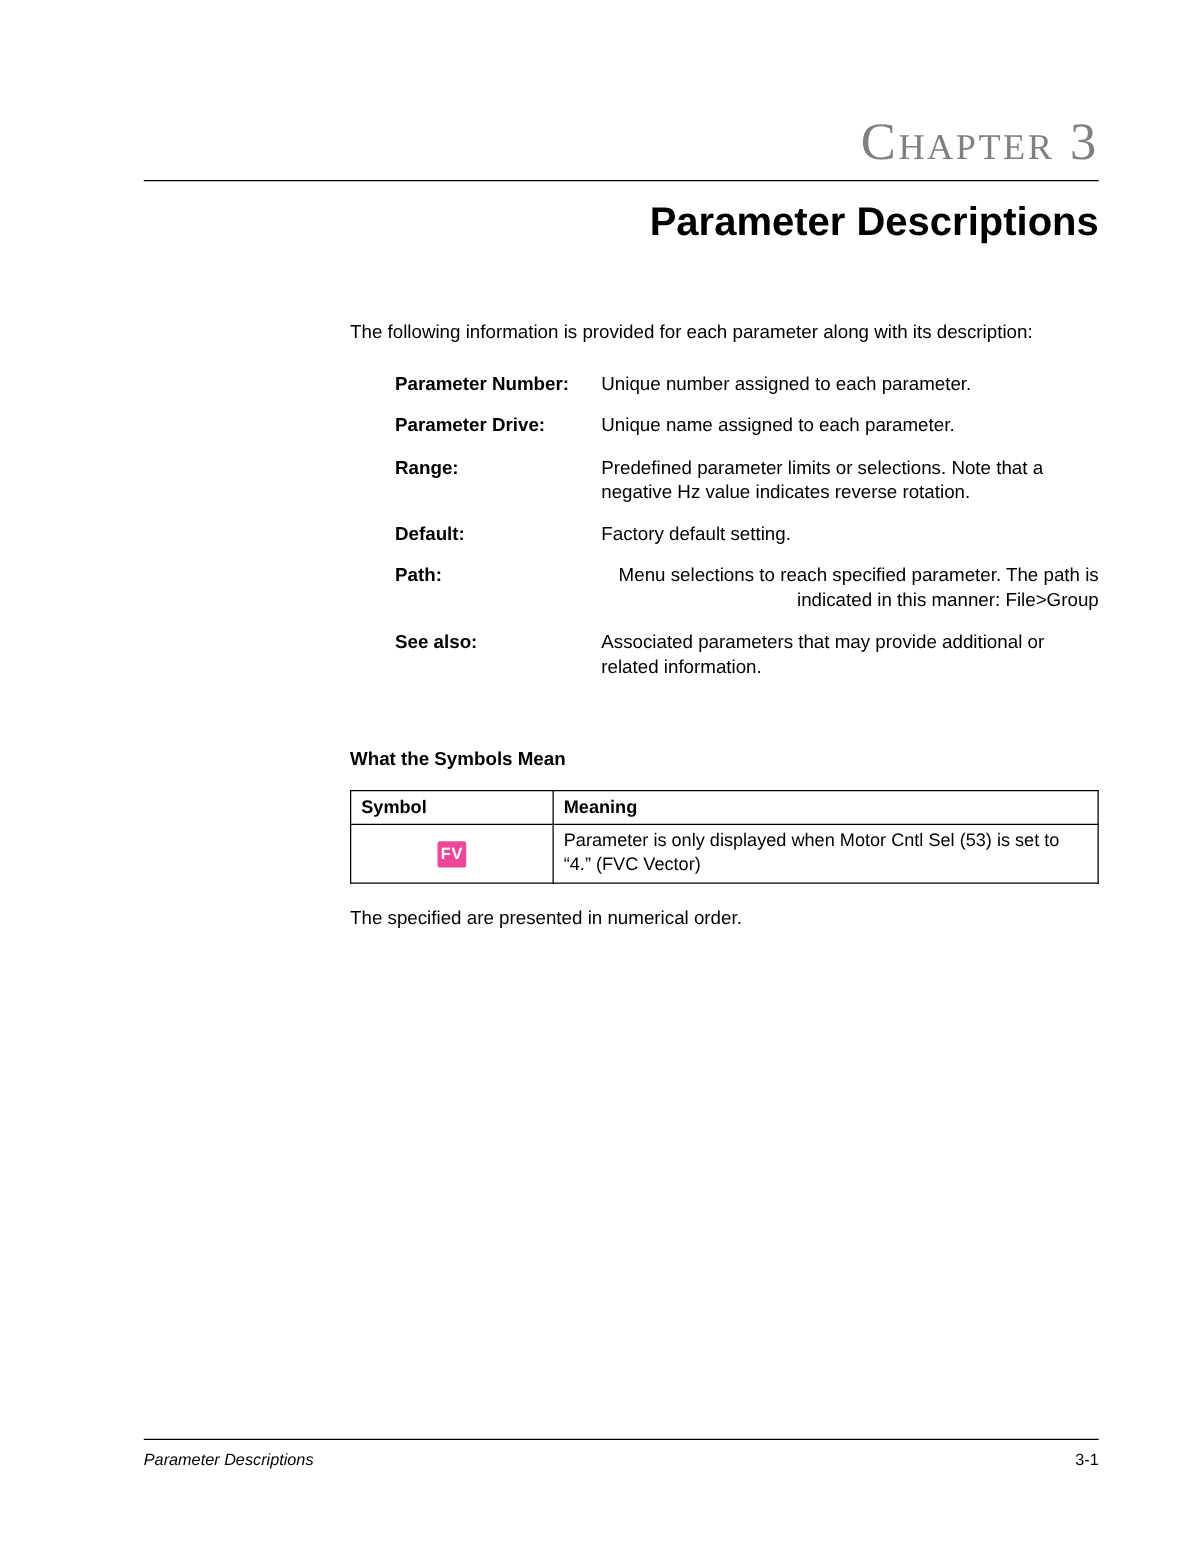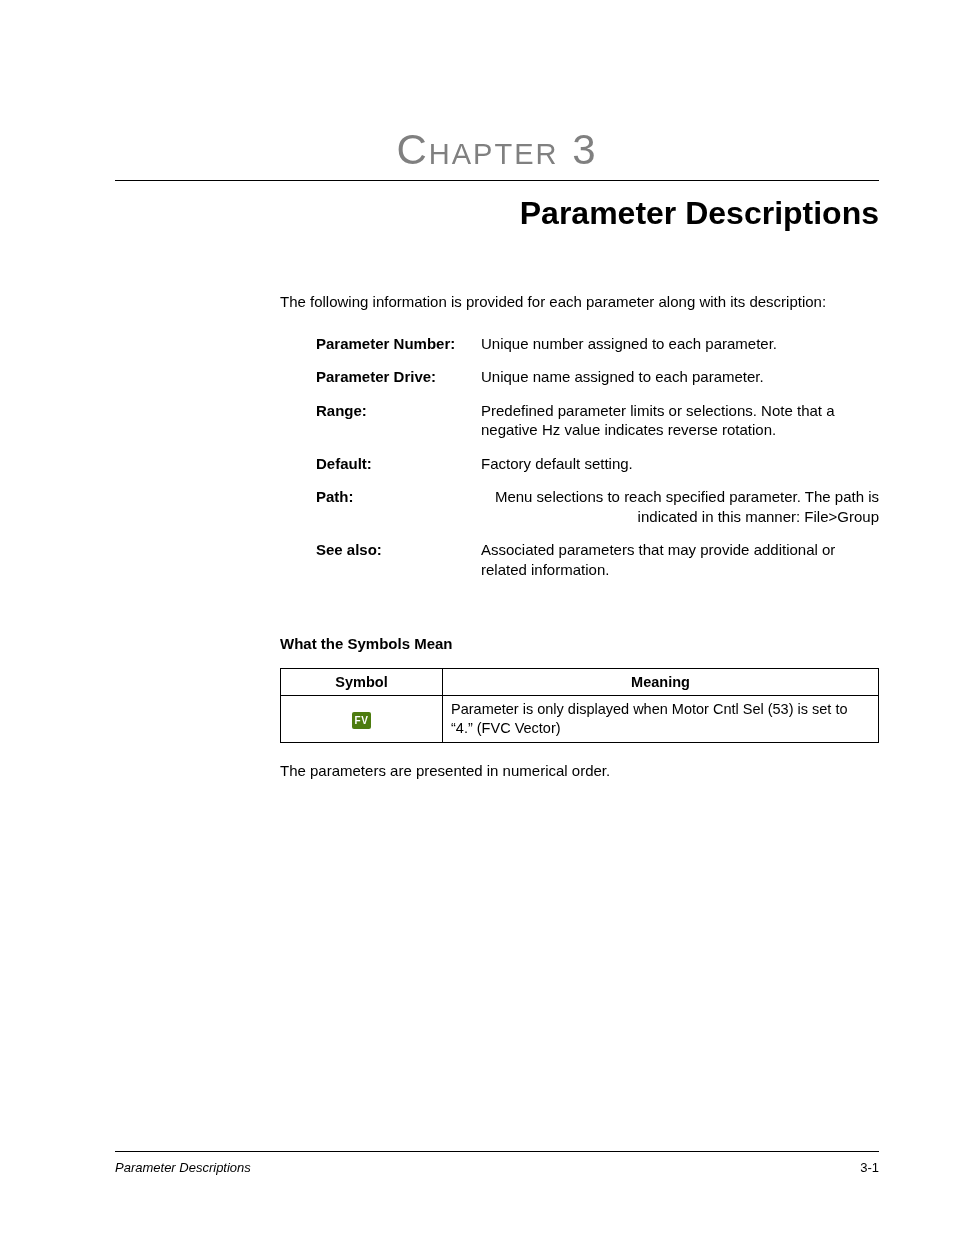--- a/index.html
+++ b/index.html
@@ -14,27 +14,26 @@
     position: relative;
     box-sizing: border-box;
   }
   .page {
     padding: 90px 75px 0 115px;
     box-sizing: border-box;
     height: 100%;
     position: relative;
   }
   .chapter-label {
-    text-align: center;
+    text-align: right;
     font-size: 42px;
     color: #808080;
     letter-spacing: 2px;
-    font-family: Liberation Sans, sans-serif;
+    font-family: Liberation Serif, serif;
     margin-bottom: 6px;
-    margin-top: 36px;
   }
   .chapter-label .word {
     font-variant: small-caps;
   }
   .hr-top {
     border: none;
     border-top: 1.5px solid #000;
     margin: 0 0 14px 0;
   }
   .title {
@@ -74,21 +73,21 @@
     width: 100%;
   }
   table.symbols th, table.symbols td {
     border: 1px solid #000;
     padding: 4px 8px;
     vertical-align: top;
     font-size: 14.5px;
   }
   table.symbols th {
     font-weight: bold;
-    text-align: center;
+    text-align: left;
   }
   table.symbols td.sym-cell {
     text-align: center;
     vertical-align: middle;
     width: 145px;
   }
   .stop-icon {
     display: inline-block;
     width: 34px;
     height: 14px;
@@ -103,24 +102,24 @@
     top: 2.5px;
     left: 50%;
     transform: translateX(-50%);
     width: 8px;
     height: 8px;
     border: 1.5px solid #000;
     border-radius: 50%;
   }
   .fv-icon {
     display: inline-block;
-    background: #4d7c0f;
+    background: #ec4899;
     color: #fff;
     font-weight: bold;
-    font-size: 10px;
+    font-size: 13px;
     padding: 2px 3px;
     border-radius: 2px;
     letter-spacing: 0.5px;
   }
   .closing {
     margin-top: 18px;
   }
   .footer {
     position: absolute;
     bottom: 60px;
@@ -192,21 +191,21 @@
         </tr>
       </thead>
       <tbody id="symbody">
           <tr>
             <td class="sym-cell"><span class="fv-icon">FV</span></td>
             <td>Parameter is only displayed when Motor Cntl Sel (53) is set to “4.” (FVC Vector)</td>
           </tr>
         </tbody>
     </table>
 
-    <div class="closing">The parameters are presented in numerical order.</div>
+    <div class="closing">The specified are presented in numerical order.</div>
   </div>
 
   <div class="footer">
     <hr class="hr-bottom">
     <div class="footer-row">
       <span class="footer-left">Parameter Descriptions</span>
       <span>3-1</span>
     </div>
   </div>
 

